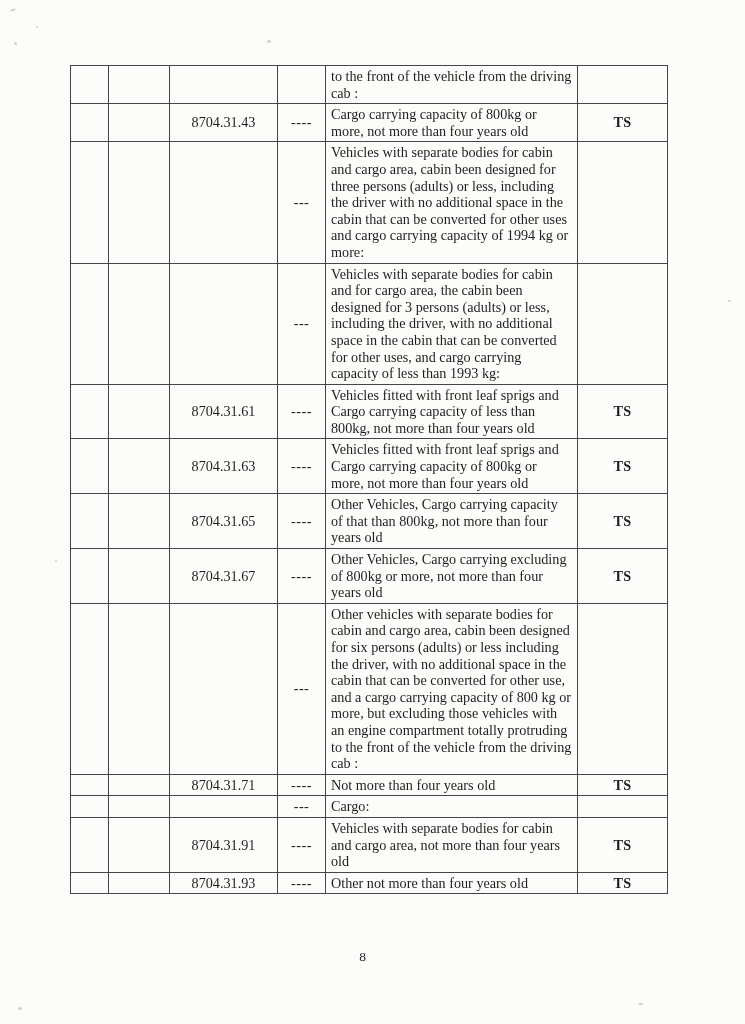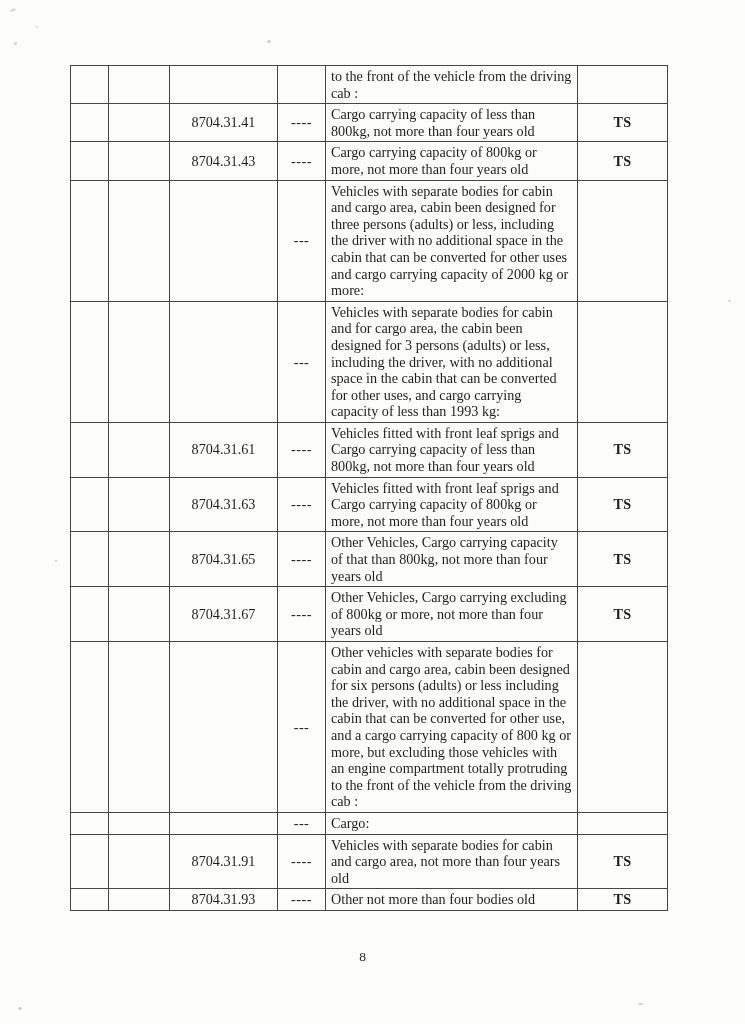--- a/index.html
+++ b/index.html
@@ -83,41 +83,32 @@
         <td class="c-empty2"></td>
         <td class="c-code"></td>
         <td class="c-dash"></td>
         <td class="c-desc">to the front of the vehicle from the driving cab :</td>
         <td class="c-ts"></td>
         <td class="c-last"></td>
       </tr>
       <tr>
         <td class="c-empty1"></td>
         <td class="c-empty2"></td>
-        <td class="c-code">8704.31.41</td>
-        <td class="c-dash">----</td>
-        <td class="c-desc">Cargo carrying capacity of less than 800kg, not more than four years old</td>
-        <td class="c-ts">TS</td>
-        <td class="c-last"></td>
-      </tr>
-      <tr>
-        <td class="c-empty1"></td>
-        <td class="c-empty2"></td>
         <td class="c-code">8704.31.43</td>
         <td class="c-dash">----</td>
         <td class="c-desc">Cargo carrying capacity of 800kg or more, not more than four years old</td>
         <td class="c-ts">TS</td>
         <td class="c-last"></td>
       </tr>
       <tr>
         <td class="c-empty1"></td>
         <td class="c-empty2"></td>
         <td class="c-code"></td>
         <td class="c-dash">---</td>
-        <td class="c-desc">Vehicles with separate bodies for cabin and cargo area, cabin been designed for three persons (adults) or less, including the driver with no additional space in the cabin that can be converted for other uses and cargo carrying capacity of 2000 kg or more:</td>
+        <td class="c-desc">Vehicles with separate bodies for cabin and cargo area, cabin been designed for three persons (adults) or less, including the driver with no additional space in the cabin that can be converted for other uses and cargo carrying capacity of 1994 kg or more:</td>
         <td class="c-ts"></td>
         <td class="c-last"></td>
       </tr>
       <tr>
         <td class="c-empty1"></td>
         <td class="c-empty2"></td>
         <td class="c-code"></td>
         <td class="c-dash">---</td>
         <td class="c-desc">Vehicles with separate bodies for cabin and for cargo area, the cabin been designed for 3 persons (adults) or less, including the driver, with no additional space in the cabin that can be converted for other uses, and cargo carrying capacity of less than 1993 kg:</td>
         <td class="c-ts"></td>
@@ -164,41 +155,50 @@
         <td class="c-empty2"></td>
         <td class="c-code"></td>
         <td class="c-dash">---</td>
         <td class="c-desc">Other vehicles with separate bodies for cabin and cargo area, cabin been designed for six persons (adults) or less including the driver, with no additional space in the cabin that can be converted for other use, and a cargo carrying capacity of 800 kg or more, but excluding those vehicles with an engine compartment totally protruding to the front of the vehicle from the driving cab :</td>
         <td class="c-ts"></td>
         <td class="c-last"></td>
       </tr>
       <tr>
         <td class="c-empty1"></td>
         <td class="c-empty2"></td>
+        <td class="c-code">8704.31.71</td>
+        <td class="c-dash">----</td>
+        <td class="c-desc">Not more than four years old</td>
+        <td class="c-ts">TS</td>
+        <td class="c-last"></td>
+      </tr>
+      <tr>
+        <td class="c-empty1"></td>
+        <td class="c-empty2"></td>
         <td class="c-code"></td>
         <td class="c-dash">---</td>
         <td class="c-desc">Cargo:</td>
         <td class="c-ts"></td>
         <td class="c-last"></td>
       </tr>
       <tr>
         <td class="c-empty1"></td>
         <td class="c-empty2"></td>
         <td class="c-code">8704.31.91</td>
         <td class="c-dash">----</td>
         <td class="c-desc">Vehicles with separate bodies for cabin and cargo area, not more than four years old</td>
         <td class="c-ts">TS</td>
         <td class="c-last"></td>
       </tr>
       <tr>
         <td class="c-empty1"></td>
         <td class="c-empty2"></td>
         <td class="c-code">8704.31.93</td>
         <td class="c-dash">----</td>
-        <td class="c-desc">Other not more than four bodies old</td>
+        <td class="c-desc">Other not more than four years old</td>
         <td class="c-ts">TS</td>
         <td class="c-last"></td>
       </tr>
     </tbody>
   </table>
 
   <div class="page-number">8</div>
 
 </div>
 

